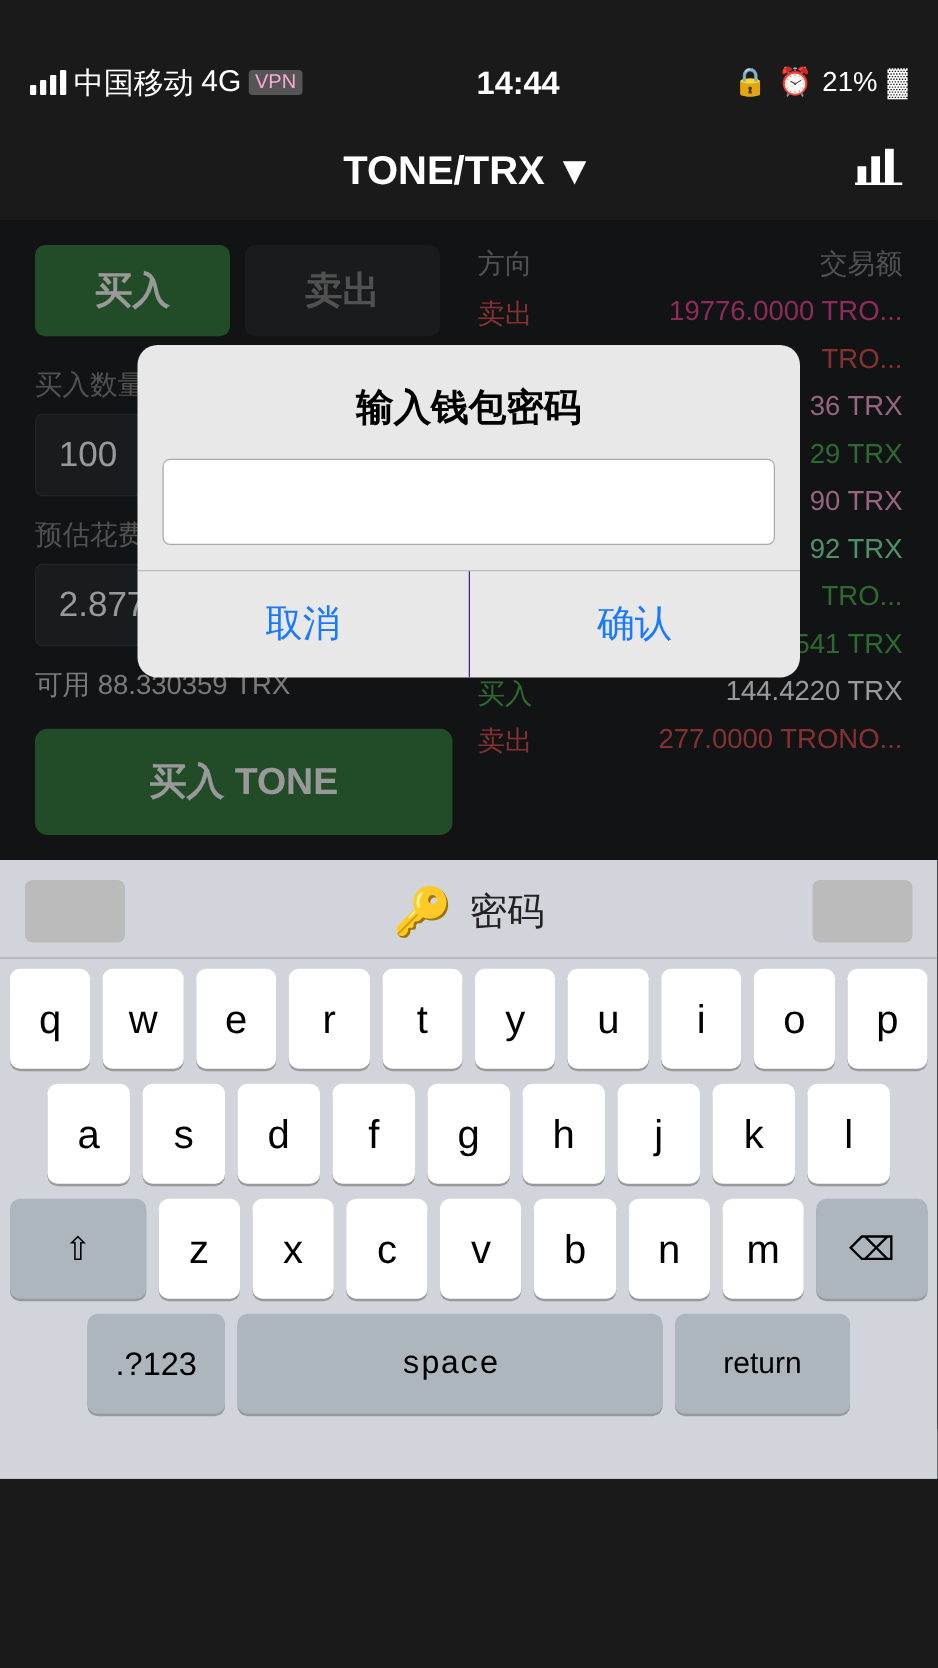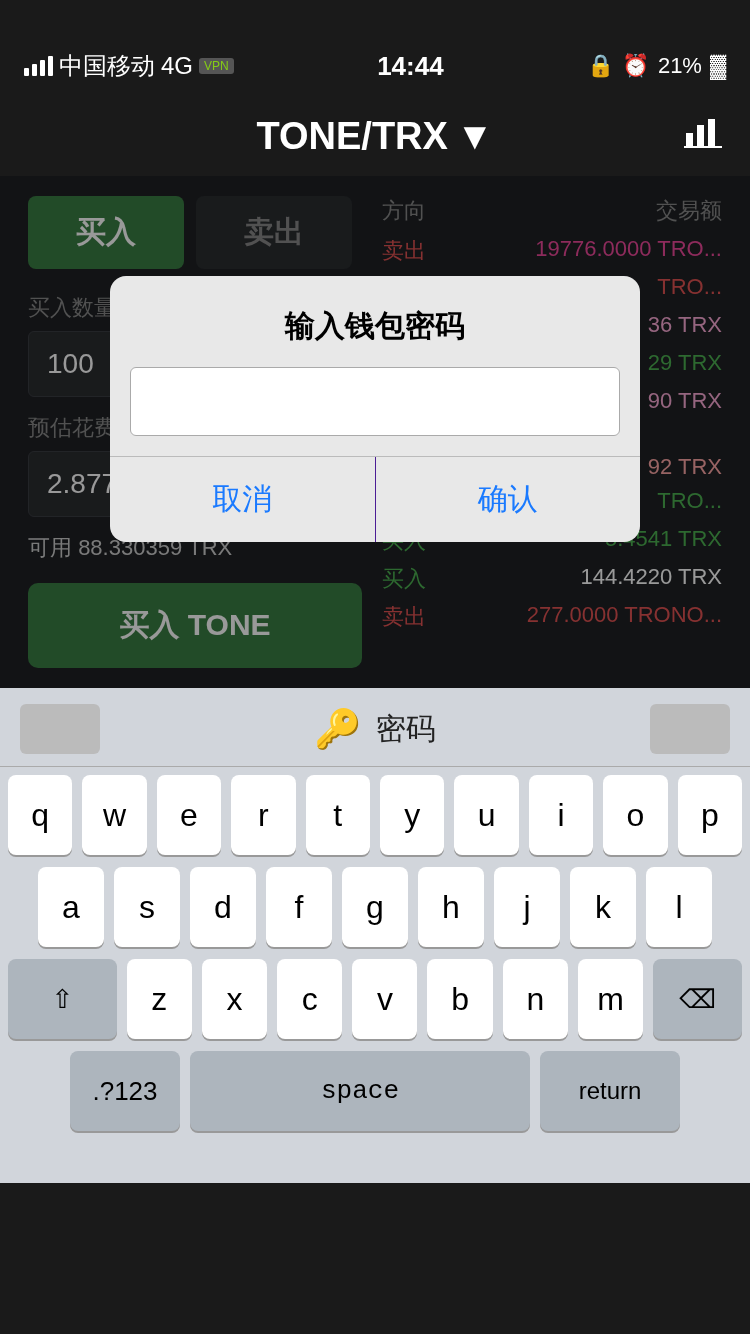--- a/index.html
+++ b/index.html
@@ -27,36 +27,36 @@
       margin-top: 36px;
     }
     .status-left { display: flex; align-items: center; gap: 6px; }
     .status-center { font-size: 26px; font-weight: 600; }
     .status-right { display: flex; align-items: center; gap: 8px; font-size: 22px; }
     .signal-bars { display: flex; align-items: flex-end; gap: 3px; }
     .signal-bars span {
       background: white; display: inline-block; width: 5px; border-radius: 1px;
     }
     .vpn-badge {
-      background: #555; color: #84cc16; font-size: 12px; padding: 1px 5px; border-radius: 3px;
+      background: #555; color: #f9a8d4; font-size: 16px; padding: 1px 5px; border-radius: 3px;
     }
 
     
     .header {
       width: 750px;
       height: 80px;
       background: #1a1a1a;
       display: flex;
       align-items: center;
       justify-content: center;
       position: relative;
     }
     .header-title {
       color: white;
-      font-size: 38px;
+      font-size: 32px;
       font-weight: 600;
       display: flex;
       align-items: center;
       gap: 8px;
     }
     .header-chart-icon {
       position: absolute;
       right: 28px;
       color: white;
       font-size: 36px;
@@ -386,21 +386,21 @@
           <div class="trade-row">
             <span class="direction-buy">买入</span>
             <span class="amount-text" style="color:#4caf50;">29 TRX</span>
           </div>
           <div class="trade-row">
             <span class="direction-buy">买入</span>
             <span class="amount-text" style="color:#f9a8d4;">90 TRX</span>
           </div>
           <div class="trade-row">
             <span class="direction-sell">卖出</span>
-            <span class="amount-text" style="color:#fca5a5;margin-top:28px;">92 TRX</span>
+            <span class="amount-text" style="color:#86efac;">92 TRX</span>
           </div>
           <div class="trade-row">
             <span class="direction-buy">买入</span>
             <span class="amount-text" style="color:#4caf50;">TRO...</span>
           </div>
           <div class="trade-row">
             <span class="direction-buy">买入</span>
             <span class="amount-text" style="color:#4caf50;">5.4541 TRX</span>
           </div>
           <div class="trade-row">

